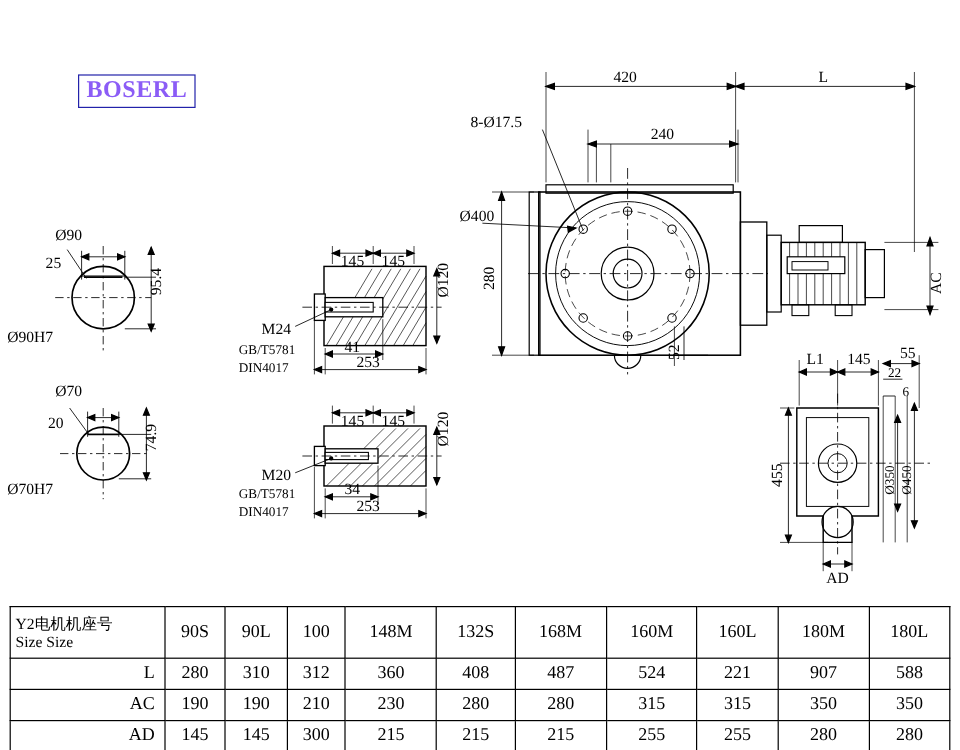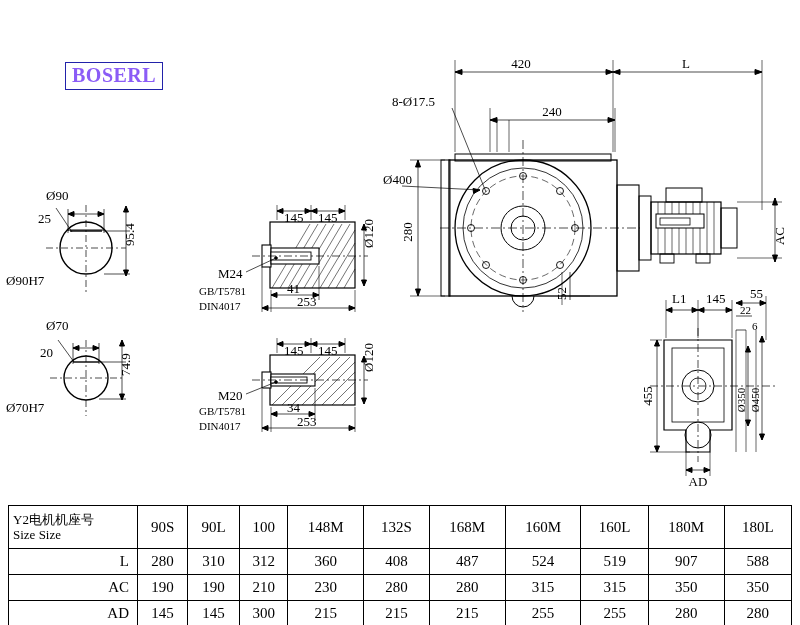--- a/index.html
+++ b/index.html
@@ -462,21 +462,21 @@
       </tr>
       <tr>
         <td class="rowhdr">L</td>
         <td>280</td>
         <td>310</td>
         <td>312</td>
         <td>360</td>
         <td>408</td>
         <td>487</td>
         <td>524</td>
-        <td>519</td>
+        <td>221</td>
         <td>907</td>
         <td>588</td>
       </tr>
       <tr>
         <td class="rowhdr">AC</td>
         <td>190</td>
         <td>190</td>
         <td>210</td>
         <td>230</td>
         <td>280</td>

